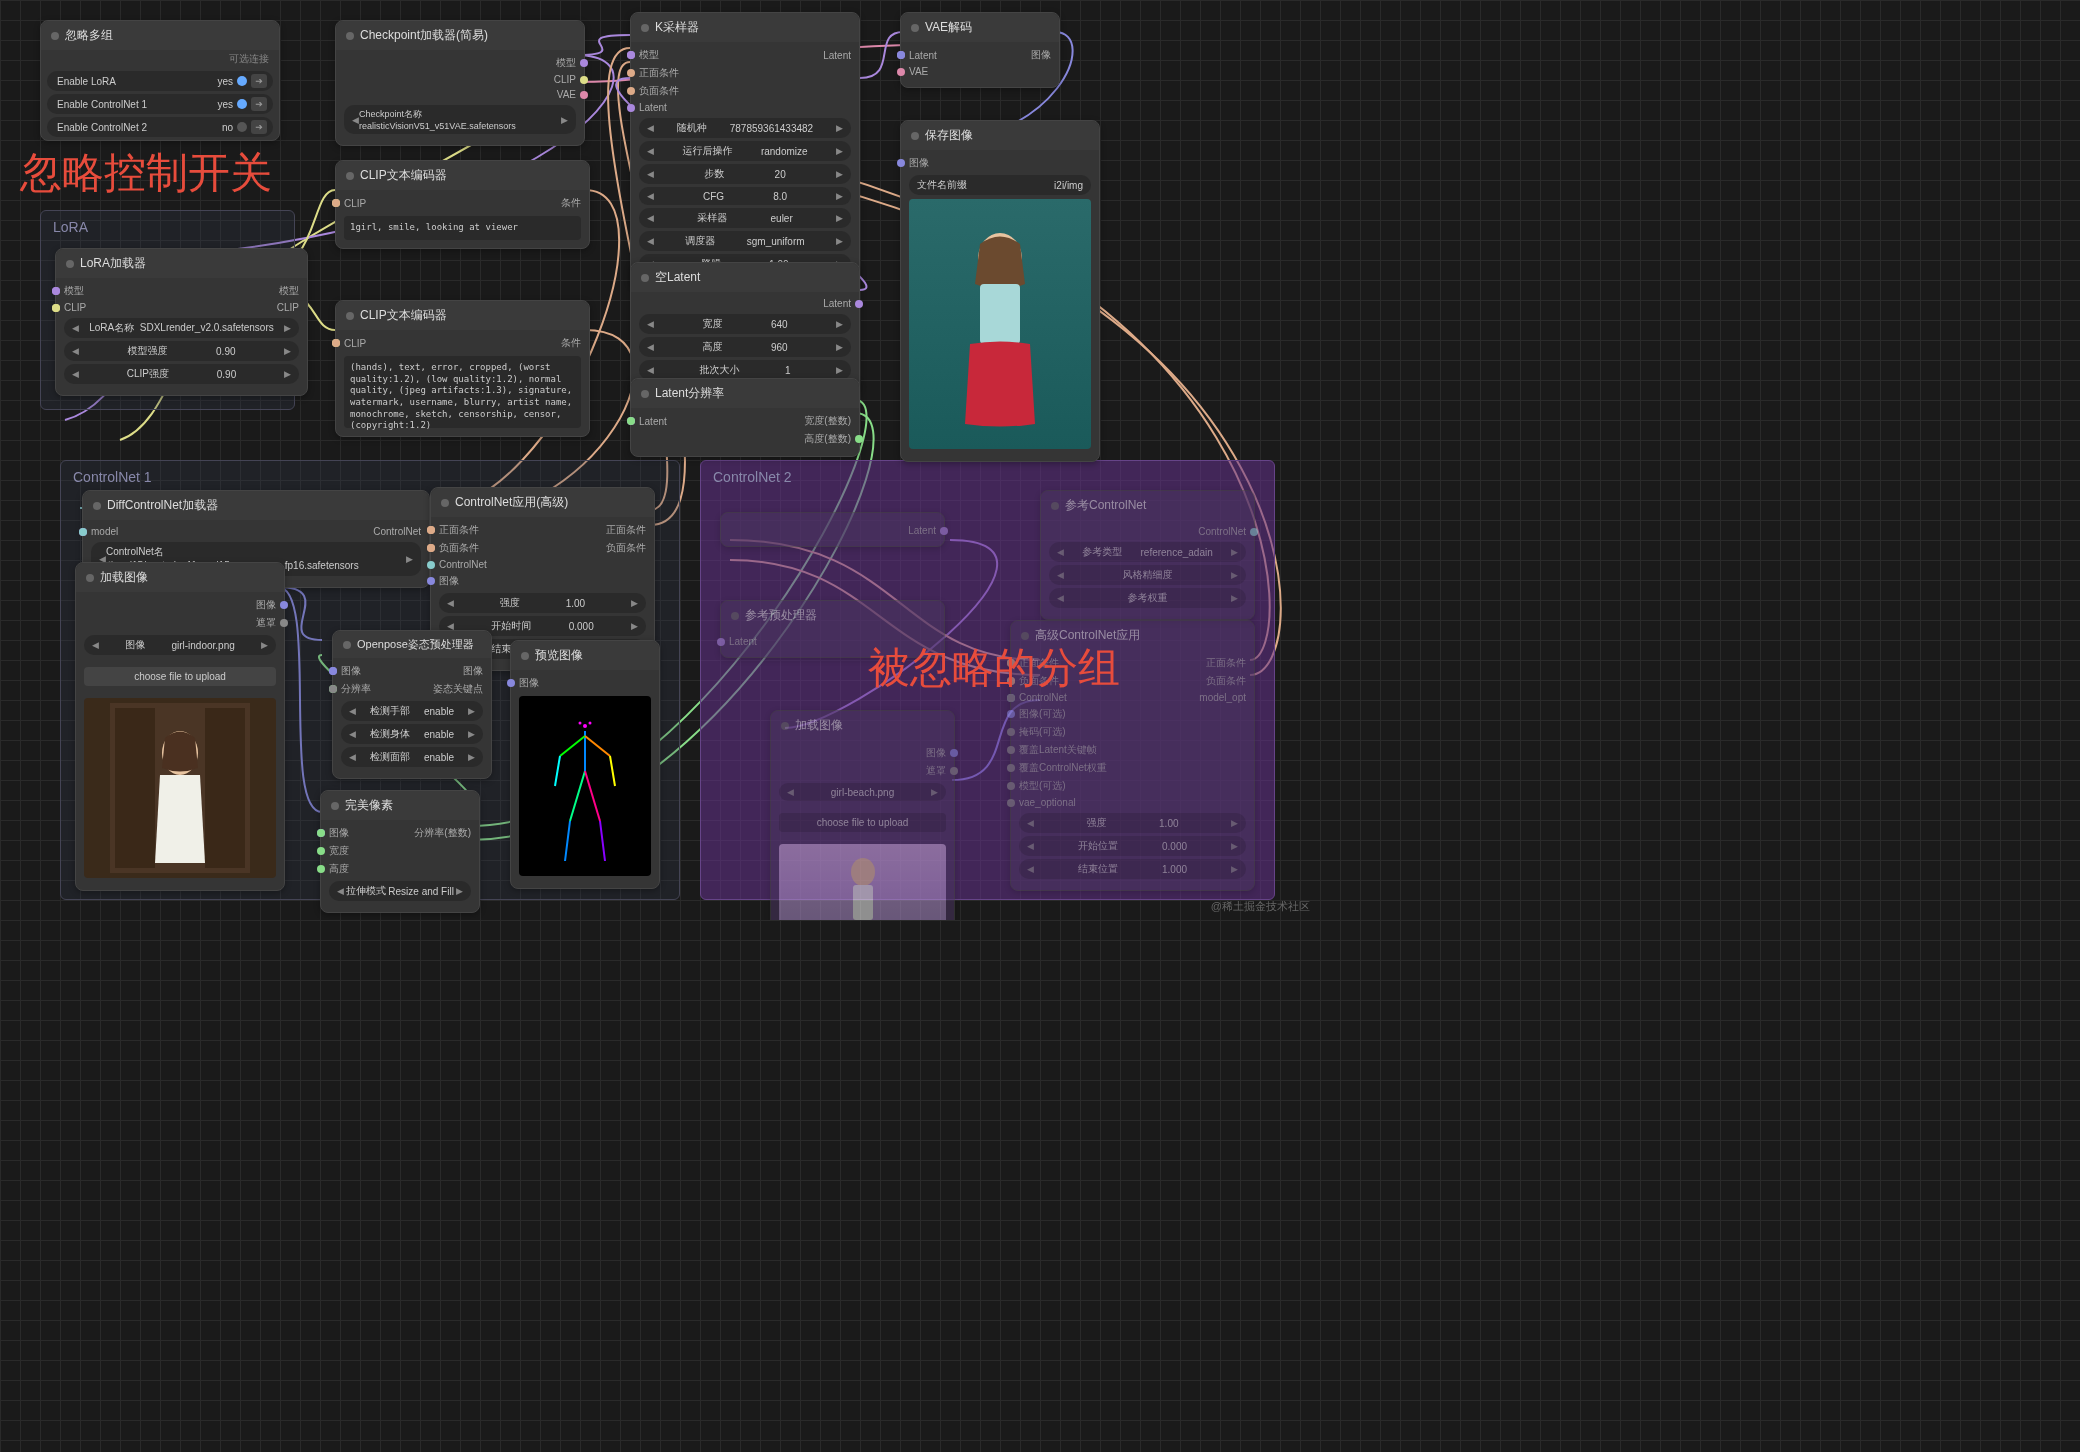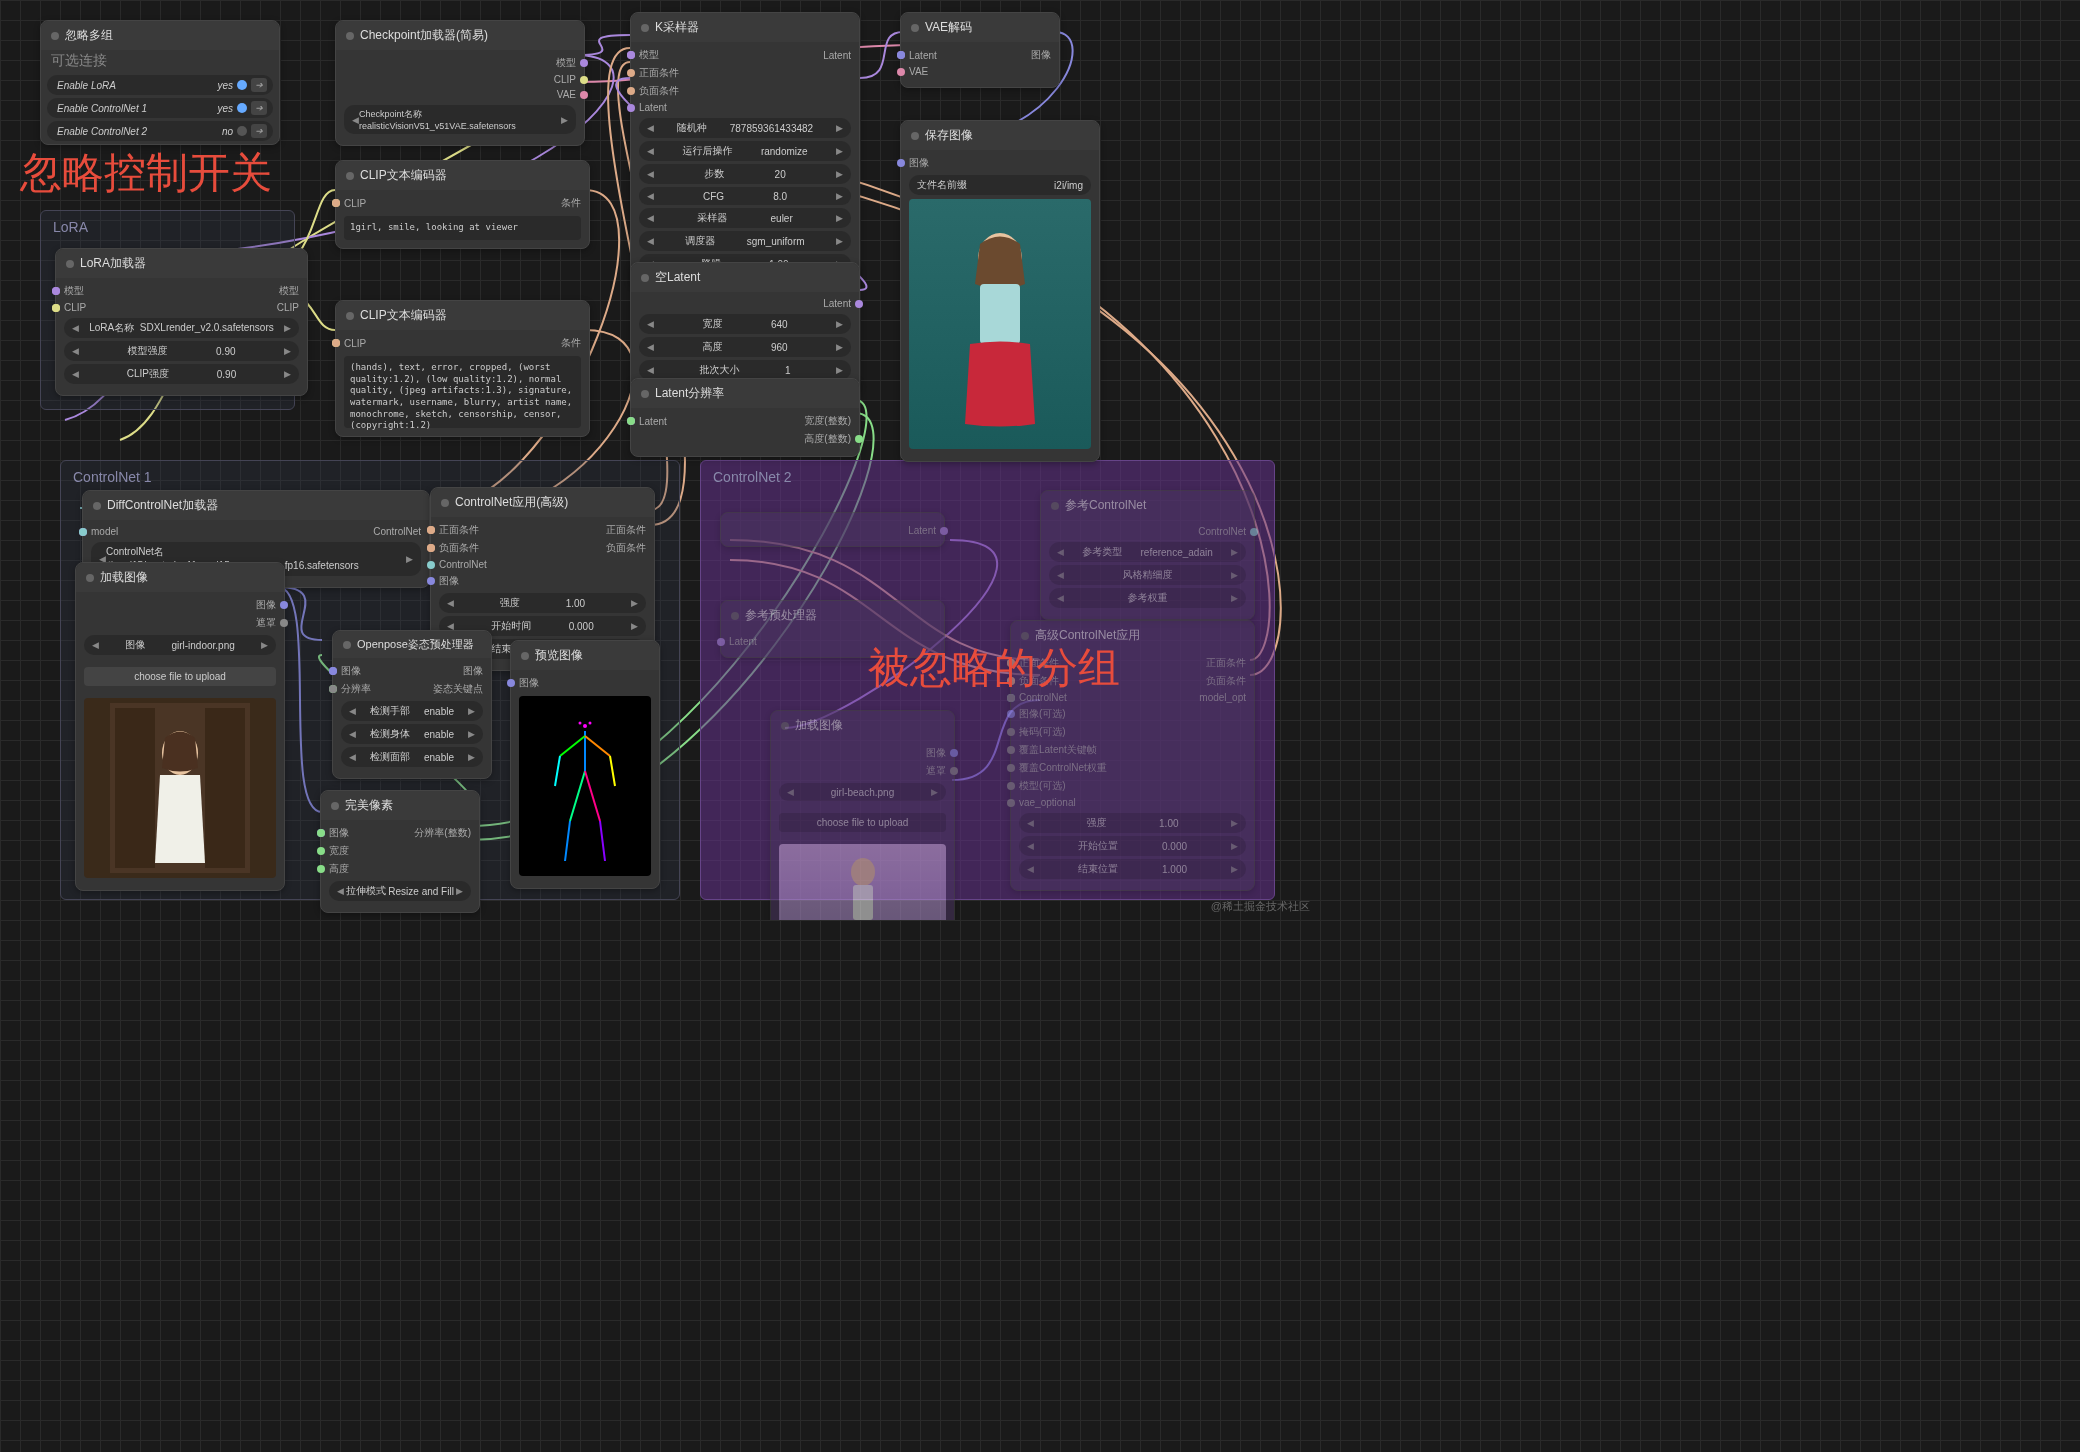--- a/index.html
+++ b/index.html
@@ -100,21 +100,20 @@
 }
 .toggle-row {
   display: flex;
   align-items: center;
   justify-content: space-between;
   background: #2a2a2a;
   border-radius: 10px;
   padding: 3px 6px 3px 10px;
   margin: 3px 6px;
   font-size: 10px;
-  font-style: italic;
 }
 .toggle-row .ctrls { display: flex; align-items: center; gap: 4px; }
 .toggle { width: 10px; height: 10px; border-radius: 50%; }
 .toggle.on { background: #6af; }
 .toggle.off { background: #555; }
 .arrow-btn { width: 16px; height: 14px; background: #444; border-radius: 3px; display:flex;align-items:center;justify-content:center;color:#999;font-size:9px; }
 .img-preview {
   background: #000;
   border-radius: 4px;
   margin: 4px 0;
@@ -199,21 +198,21 @@
 </div>
 <div class="group purple" style="left:700px;top:460px;width:575px;height:440px">
   <div class="group-title">ControlNet 2</div>
 </div>
 
 <div class="node" style="left:40px;top:20px;width:240px">
   <div class="node-title">
       <span class="dot"></span>
       <span>忽略多组</span>
     </div>
-  <div style="padding:2px 10px;color:#888;font-size:14px">可选连接</div>
+  <div style="text-align:right;padding:2px 10px;color:#888;font-size:10px">可选连接</div>
   <div class="toggle-row">
     <span>Enable LoRA</span>
     <span class="ctrls">
         <span>yes</span>
         <span class="toggle on"></span>
         <span class="arrow-btn">➔</span>
       </span>
   </div>
   <div class="toggle-row">
     <span>Enable ControlNet 1</span>

